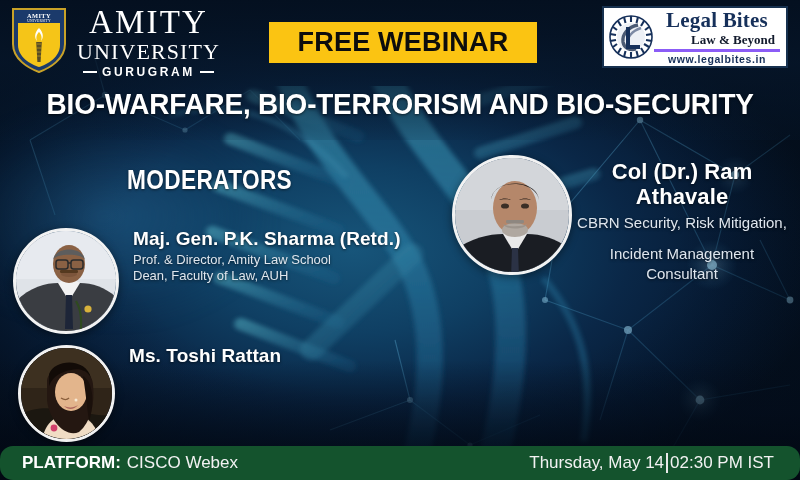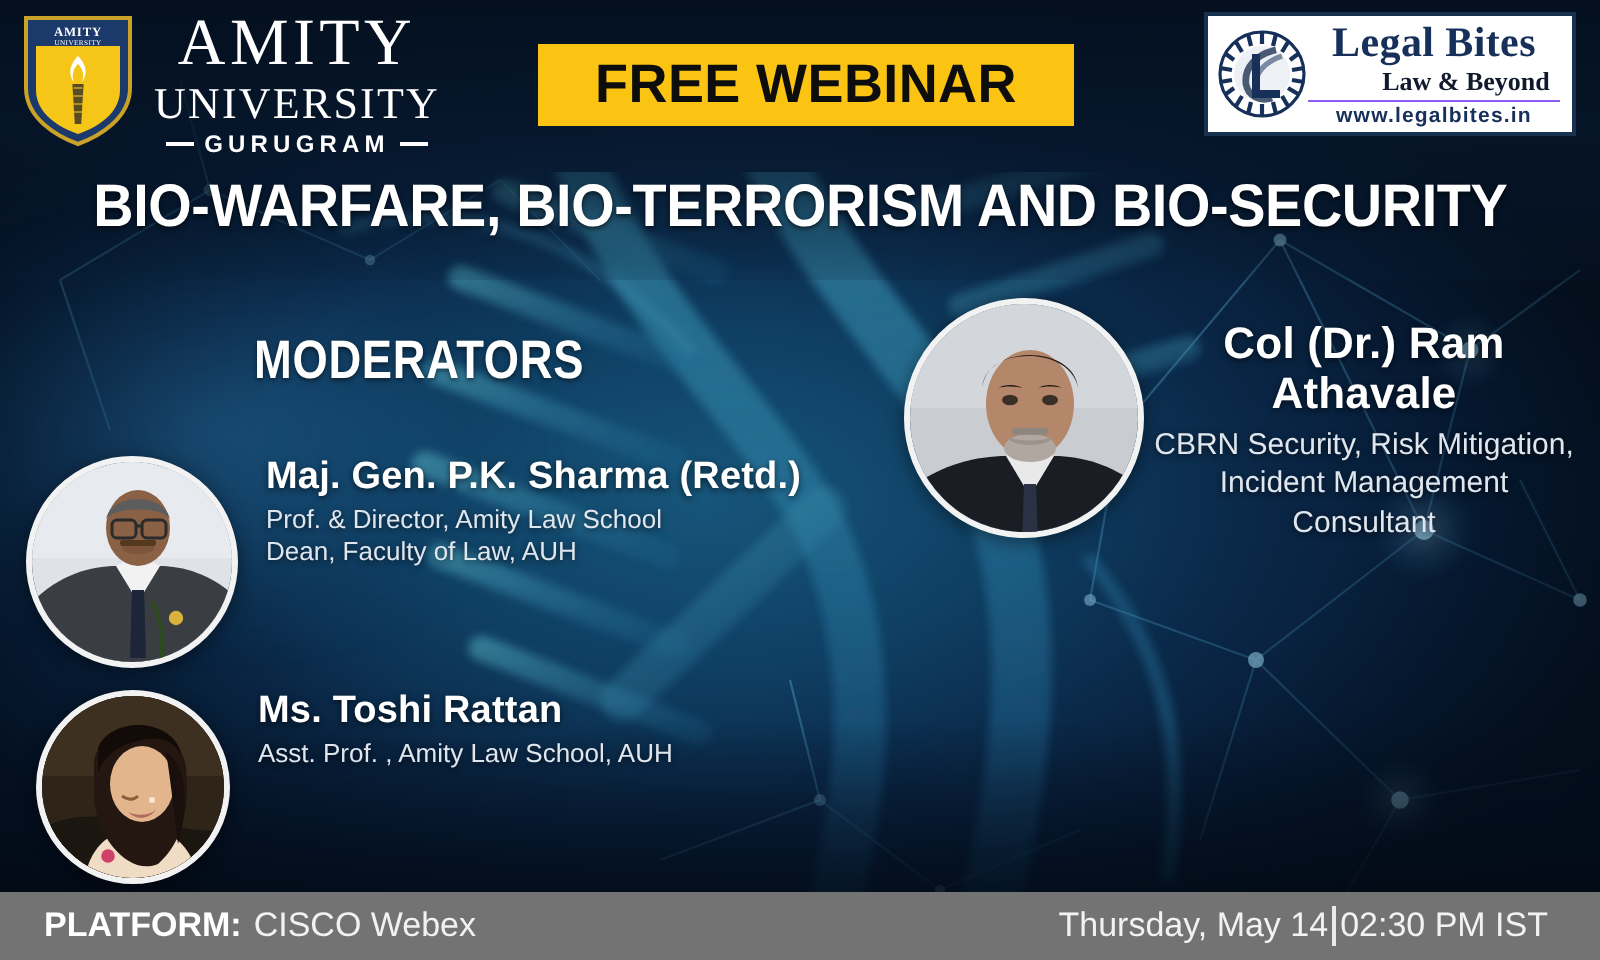--- a/index.html
+++ b/index.html
@@ -85,21 +85,21 @@
     font-family:"Liberation Serif", serif; font-weight:bold; color:#16305a;
     font-size:21px; letter-spacing:.2px;
   }
   .lb-text .t2 {
     font-family:"Liberation Serif", serif; font-weight:bold; color:#111a2c;
     font-size:13px; margin-top:2px;margin-left:32px;
   }
   .lb-text .t3 {
     font-family:"Liberation Sans", sans-serif; font-weight:bold; color:#16305a;
     font-size:10.5px; margin-top:3px; letter-spacing:.6px;
-    border-top:1px solid #8b5cf6; padding-top:2px; width:100%; text-align:center;
+    border-top:3px solid #8b5cf6; padding-top:2px; width:100%; text-align:center;
   }
 
   
   .title-band {
     position:absolute; left:0; top:84px; width:800px; height:40px;
     display:flex; align-items:center; justify-content:center;
   }
   .title-band h1 {
     font-family:"Liberation Sans", sans-serif; font-weight:bold;
     color:#ffffff; font-size:30px; letter-spacing:-.2px;
@@ -151,21 +151,21 @@
     display:flex; flex-direction:row; align-items:center;
   }
   #spk1 .avatar { width:120px; height:120px; }
   #spk1 .ptext { margin-left:0; margin-top:13px; text-align:center; }
   #spk1 .pname { font-size:22px; }
   #spk1 .prole { font-size:15px; line-height:1.32; margin-top:3px; }
 
   
   .footer {
     position:absolute; left:0; bottom:0; width:800px; height:34px;
-    background:#737373; display:flex; align-items:center;
+    background:#14532d; display:flex; align-items:center;border-radius:13px;
   }
   .platform { position:absolute; left:22px; display:flex; align-items:baseline; gap:6px; }
   .platform .pl-lab {
     font-family:"Liberation Sans", sans-serif; font-weight:bold; color:#ffffff; font-size:17px;
   }
   .platform .pl-val {
     font-family:"Liberation Sans", sans-serif; font-weight:normal; color:#f2f2f2; font-size:17px;
   }
   .when { position:absolute; right:26px; display:flex; align-items:center; gap:2px; }
   .when .w-date, .when .w-time {
@@ -374,21 +374,20 @@
         <path d="M28 26 C 34 10, 66 10, 70 30 C 66 22, 58 20, 50 22 C 40 24, 32 28, 28 38 Z" fill="#120b07"></path>
         <path d="M62 28 C 72 34, 74 54, 68 74 C 66 58, 64 40, 62 28 Z" fill="#1a100b"></path>
         <path d="M40 50 C 43 52, 46 52, 48 50" stroke="#8a5f3c" stroke-width="1.4" fill="none"></path>
         <path d="M43 58 C 47 62, 53 62, 57 57 C 53 60, 47 60, 43 58 Z" fill="#b06a5e"></path>
         <circle cx="55" cy="52" r="1.5" fill="#f7e9d4"></circle>
         <circle cx="33" cy="80" r="3.4" fill="#d1406b"></circle>
       </svg>
     </div>
     <div class="ptext">
       <div class="pname">Ms. Toshi Rattan</div>
-      <div class="prole">Asst.  Prof. , Amity Law School, AUH</div>
     </div>
   </div>
 
   <div id="spk1">
     <div class="avatar">
       <svg viewBox="0 0 120 120" width="120" height="120">
         <rect width="120" height="120" fill="#c9ccd1"></rect>
         <rect width="120" height="52" fill="#d3d6da"></rect>
         <path d="M0 92 C 16 80, 34 76, 48 76 L 72 76 C 88 76, 106 82, 120 96 L120 120 L0 120 Z" fill="#1a1d23"></path>
         <path d="M48 76 L60 96 L72 76 L66 73 L54 73 Z" fill="#e9e9e9"></path>
@@ -404,21 +403,21 @@
         </g>
         <g fill="#241c17">
           <path d="M44 42 C 47 40, 53 40, 56 42 C 53 41, 47 41, 44 42 Z"></path>
           <path d="M64 42 C 67 40, 73 40, 76 42 C 73 41, 67 41, 64 42 Z"></path>
         </g>
       </svg>
     </div>
     <div class="ptext">
       <div class="pname">Col (Dr.) Ram Athavale</div>
       <div class="prole">CBRN Security, Risk Mitigation,</div>
-      <div class="prole" style="margin-top:0">Incident Management Consultant</div>
+      <div class="prole" style="margin-top:12px">Incident Management Consultant</div>
     </div>
   </div>
 
   <div class="footer">
     <div class="platform">
       <span class="pl-lab">PLATFORM:</span>
       <span class="pl-val">CISCO Webex</span>
     </div>
     <div class="when">
       <span class="w-date">Thursday, May 14</span>

